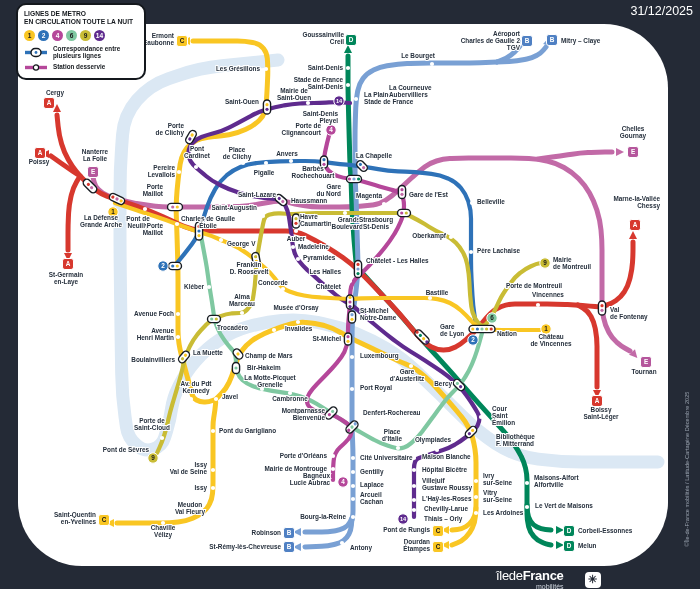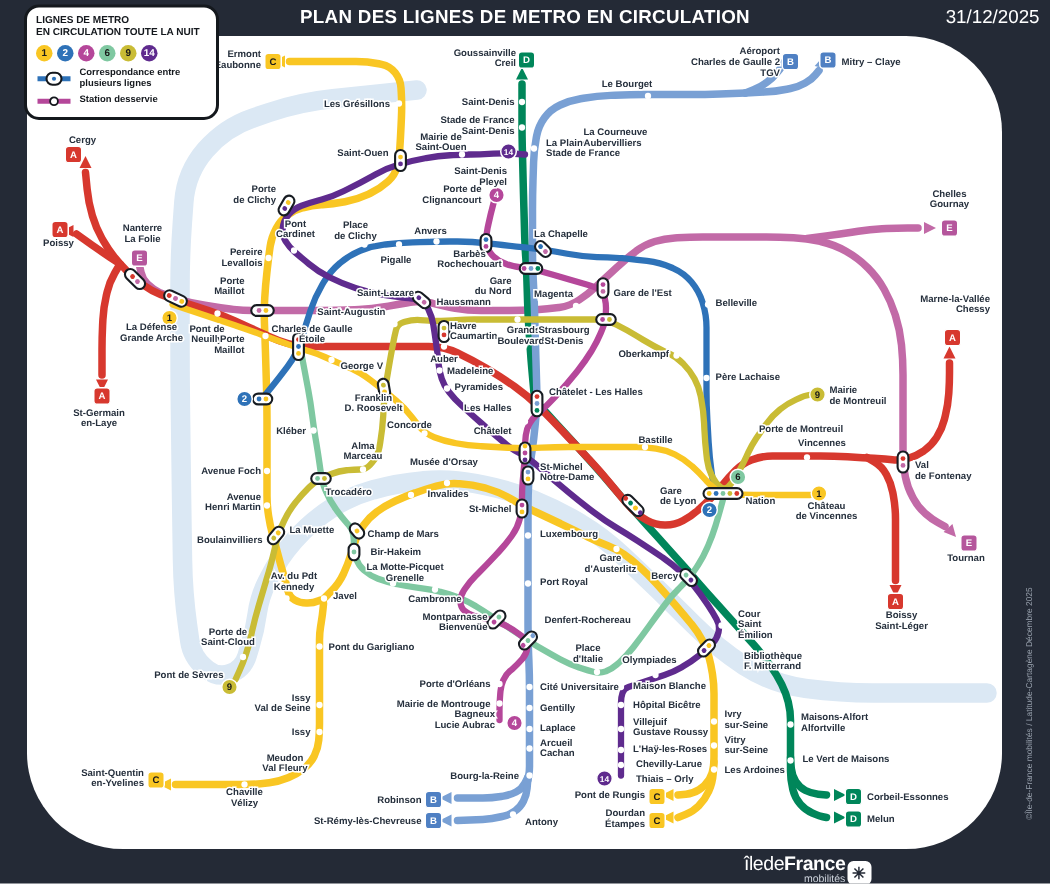--- a/index.html
+++ b/index.html
@@ -7,33 +7,32 @@
   .header{position:absolute;top:0;left:0;right:0;height:24px;color:#fff;z-index:6}
   .title{position:absolute;left:50%;transform:translateX(-50%);top:4px;font-size:12.5px;font-weight:bold;letter-spacing:.2px;white-space:nowrap}
   .date{position:absolute;right:7px;top:4px;font-size:12.5px;font-weight:normal}
   .panel{position:absolute;left:18px;top:24px;width:650px;height:542px;background:#fff;border-radius:12px 64px 64px 64px}
   svg.map{position:absolute;left:0;top:0;z-index:2}
   .legend{position:absolute;left:16px;top:3px;width:130px;background:#fff;border:2.5px solid #14181d;border-radius:10px;box-sizing:border-box;padding:5px 6px 6px;z-index:7}
   .legend .t{font-size:6.7px;font-weight:bold;color:#14181d;line-height:1.2}
   .badge-row{display:flex;gap:3px;margin:4px 0 4px}
   .lbadge{width:11px;height:11px;border-radius:50%;font-size:6.6px;font-weight:bold;display:flex;align-items:center;justify-content:center}
   .litem{display:flex;align-items:center;gap:5px;margin-top:3px;font-size:6.3px;font-weight:bold;color:#14181d;line-height:1.15;white-space:pre-line}
-  .brand{position:absolute;left:496px;top:569px;color:#fff;z-index:6;display:flex;align-items:flex-end;gap:1px}
+  .brand{position:absolute;left:496px;top:569px;color:#fff;z-index:6;display:flex;align-items:center;gap:21px}
   .brand .txt{text-align:right;line-height:1}
   .brand .big{font-size:13px;font-weight:bold;letter-spacing:-.3px}
   .brand .big .thin{font-weight:normal}
   .brand .sub{font-size:7px;margin-top:1px;color:#cfd5de}
   .brand .logo{width:16px;height:16px;background:#fff;border-radius:4px;color:#242a36;font-size:11px;display:flex;align-items:center;justify-content:center;font-weight:bold}
   .copyright{position:absolute;left:592px;top:466px;width:190px;text-align:center;font-size:5.6px;color:#99a2ae;transform:rotate(-90deg);z-index:6;white-space:nowrap}
 </style>
 </head>
 <body>
 
 <div class="header">
-  <span class="title">PLAN DES LIGNES DE METRO EN CIRCULATION</span>
   <span class="date">31/12/2025</span>
 </div>
 
 <div class="panel"></div>
 
 <svg class="map" width="700" height="589" viewBox="0 0 700 589">
     <g>
       <path d="M278 60L221.88519164944316 65.75536495903147Q200 68 179.17099961396633 75.08186013125145L168.79290239296157 78.61041318639306Q150 85 137 100L137 100Q124 115 122.56020754902855 134.79714620085747L121.59578530713407 148.05795202690655Q120 170 120 192L120 228Q120 250 120.27497851814238 271.9982814513898L120.72502148185762 308.0017185486102Q121 330 121.33842149095048 351.9973969117817L121.6660657727193 373.29427522675525Q122 395 125 416.5L126.47827404984537 427.0942973572252Q128 438 136.5 445L138.04191488600432 446.2698122590624Q145 452 153.5 449L153.5 449Q162 446 164.6508540184301 437.38472444010216L166.7351172364908 430.6108689814049Q170 420 171.5 409L171.5 409Q173 398 177.96487663492258 388.07024673015485L179.5 385Q186 372 195.57099693349053 361.06171779029654L196.77195855217593 359.68919022608463Q207 348 220 339.5L220 339.5Q233 331 247.95211058211277 326.7947188987808L249 326.5Q265 322 281.560048632082 320.5805672601073L282.5 320.5Q300 319 317.22308379427494 322.444616758855L323.0654540611847 323.6130908122369Q340 327 356 333.5L356 333.5Q372 340 386.80883083123837 348.885298498743L387 349Q402 358 414.6989855333661 370.0306178737153L424.02904095407183 378.8696177459628Q440 394 455.55634918610406 409.55634918610406L462.44365081389594 416.44365081389594Q478 432 496.4571483146085 443.97220431217846L496.5428516853915 444.02779568782154Q515 456 536.807013815018 458.9076018420024L538.192986184982 459.0923981579976Q560 462 582 462L658 462" fill="none" stroke="#dbe8f4" stroke-width="13" stroke-linecap="round"></path>
       <path d="M193 41L237.3514707296108 41Q245 41 252.5 42.5L254.4098300562505 42.88196601125011Q260 44 263.5 48.5L263.5 48.5Q267 53 267.334767031706 58.69103953900188L267.5 61.5Q268 70 267.6133676991217 78.50591061932334L267.34131341221934 84.49110493117402Q267 92 266.5 99.5L266.3472394292688 101.79140856096765Q266 107 264.5 112L264.5 112Q263 117 259.1198906434503 120.49209842089473L258 121.5Q253 126 246.90427635835346 128.8446710327684L245.37579638159661 129.55796168858825Q238 133 230 134.5L228.89763426767223 134.70669357481145Q222 136 215 136.5L214.16894136489006 136.5593613310793Q208 137 202 138.5L201.53066318754972 138.61733420311256Q196 140 191.5 143.5L191.5 143.5Q187 147 184.27012284170826 152.00477479020154L184 152.5Q181 158 180.11399774266653 164.20201580133428L180 165Q179 172 178.21913119055696 179.02781928498726L177.94029056225372 181.53738493971653Q177 190 176.5 198.5L176.5 198.5Q176 207 176.30390243154355 215.50926808321972L176.64308469487588 225.0063714565245Q177 235 177.28559773898877 244.99592086460694L177.71440226101123 260.00407913539306Q178 270 178 280L178 293Q178 300 178 307L178 307Q178 314 178 321L178 330.4235267810171Q178 337 179 343.5L179.13314067651942 344.36541439737624Q180 350 181.5 355.5L181.5 355.5Q183 361 184.46890311067398 366.50838666502744L185.1241875895575 368.9657034608406Q187 376 189 383L189.8672957720903 386.035535202316Q191 390 192 394L192.0223076389062 394.0892305556248Q193 398 196.5 400L196.5 400Q200 402 204.03112887414926 402L205.19211344706804 402Q209 402 212.5 400.5L212.5 400.5Q216 399 215.65525015008504 402.79224834906466L215.5 404.5Q215 410 214.09207691717617 415.44753849694297L213.7397954428741 417.56122734275533Q213 422 213 426.5L213 426.5Q213 431 213 435.5L213 443Q213 452 213 461L213 461Q213 470 213 479L213 482.4773194914064Q213 488 212.5 493.5L212.5 493.5Q212 499 209.5301821929543 503.9396356140914L209.5 504Q207 509 202.58738695939087 512.4320323649182L202.5 512.5Q198 516 192.73765188415783 518.1926450482675L192 518.5Q186 521 179.55019380136116 521.8062257748298L178 522Q170 523 161.93774225170145 523L150 523Q140 523 130 523L117 523" fill="none" stroke="#f9c623" stroke-width="5" stroke-linecap="round"></path>
       <path d="M216 399L221 394Q226 389 228.96318878994876 382.5797576217777L229.1500962789048 382.1747913957062Q232 376 234 369.5L234.74366470304366 367.0830897151081Q236 363 237.5 359L237.5 359Q239 355 241.44983220901943 351.5002397014008L242.5 350Q246 345 250.93594099574878 341.4102247303645L251.5 341Q257 337 263.1747913957062 334.1500962789048L263.5 334Q270 331 276.74184608900134 328.59219782535666L277.1440153962485 328.44856592991124Q284 326 291 324L291 324Q298 322 305.2675471363666 322.42750277272745L306.5 322.5Q315 323 323.204059376789 325.2789053824414L324.5726601286889 325.6590722579691Q333 328 340.5 332.5L340.5 332.5Q348 337 355.9139314891355 340.7242030537108L356.5 341Q365 345 373.5 349L373.90705549826174 349.19155552859377Q382 353 390 357L391.771035399041 357.8855176995205Q398 361 404.5 363.5L405.30353247459084 363.8090509517657Q411 366 416 369.5L416 369.5Q421 373 425.5160598291088 377.1055089355535L426.5 378Q432 383 437.02268439089755 388.47929206279736L437.5 389Q443 395 448.3307483689055 401.15086350258326L451.3458440601232 404.62982006937295Q456 410 460.5 415.5L461.0327766150444 416.1511714183876Q465 421 468 426.5L468.27012284170826 426.99522520979843Q471 432 472.5 437.5L472.5 437.5Q474 443 474.8668593234806 448.63458560262376L475 449.5Q476 456 476 462.5764732189829L476 473Q476 481 476 489L476 491.5Q476 497 476 502.5L476 503.96887112585074Q476 508 475.5 512L475.5 512Q475 516 472.8635059696847 519.4183904485045L472.5 520Q470 524 466 526.5L466 526.5Q462 529 457.30641896093215 529.4693581039068L452 530" fill="none" stroke="#f9c623" stroke-width="5" stroke-linecap="round"></path>

